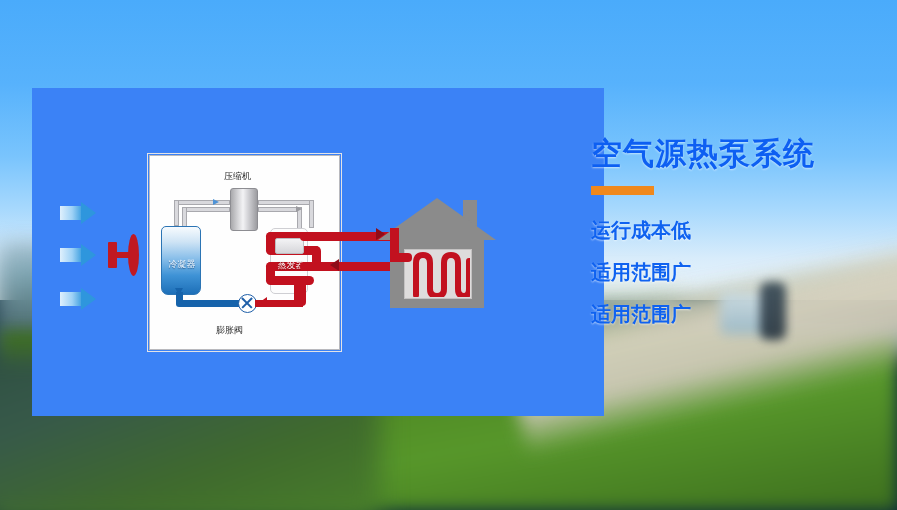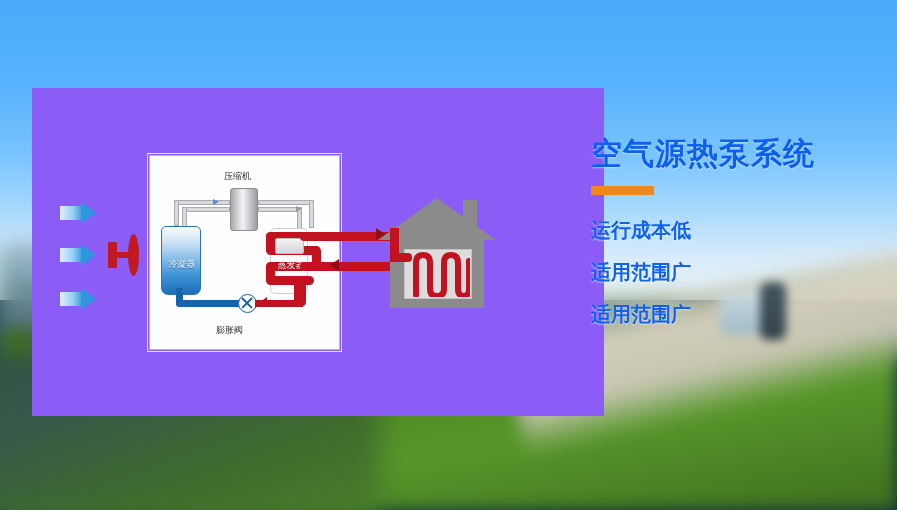--- a/index.html
+++ b/index.html
@@ -66,21 +66,21 @@
   }
   .bg-building{
     position:absolute;left:0;top:244px;width:120px;height:120px;
     background:linear-gradient(180deg,rgba(150,175,190,.7),rgba(90,115,125,.6));
     filter:blur(10px);
   }
 
   
   .card{
     position:absolute;left:32px;top:88px;width:572px;height:328px;
-    background:#8b5cf6;
+    background:#3b82f6;
   }
 
   
   .airflow{position:absolute;left:60px;top:196px;width:90px;height:120px;}
   .arrow{position:absolute;width:36px;height:22px;}
   .arrow .tail{
     position:absolute;left:0;top:4px;width:22px;height:14px;
     background:linear-gradient(90deg,#dff0fd 0%,#9fd2f6 55%,#3e9fe0 100%);
   }
   .arrow .head{

